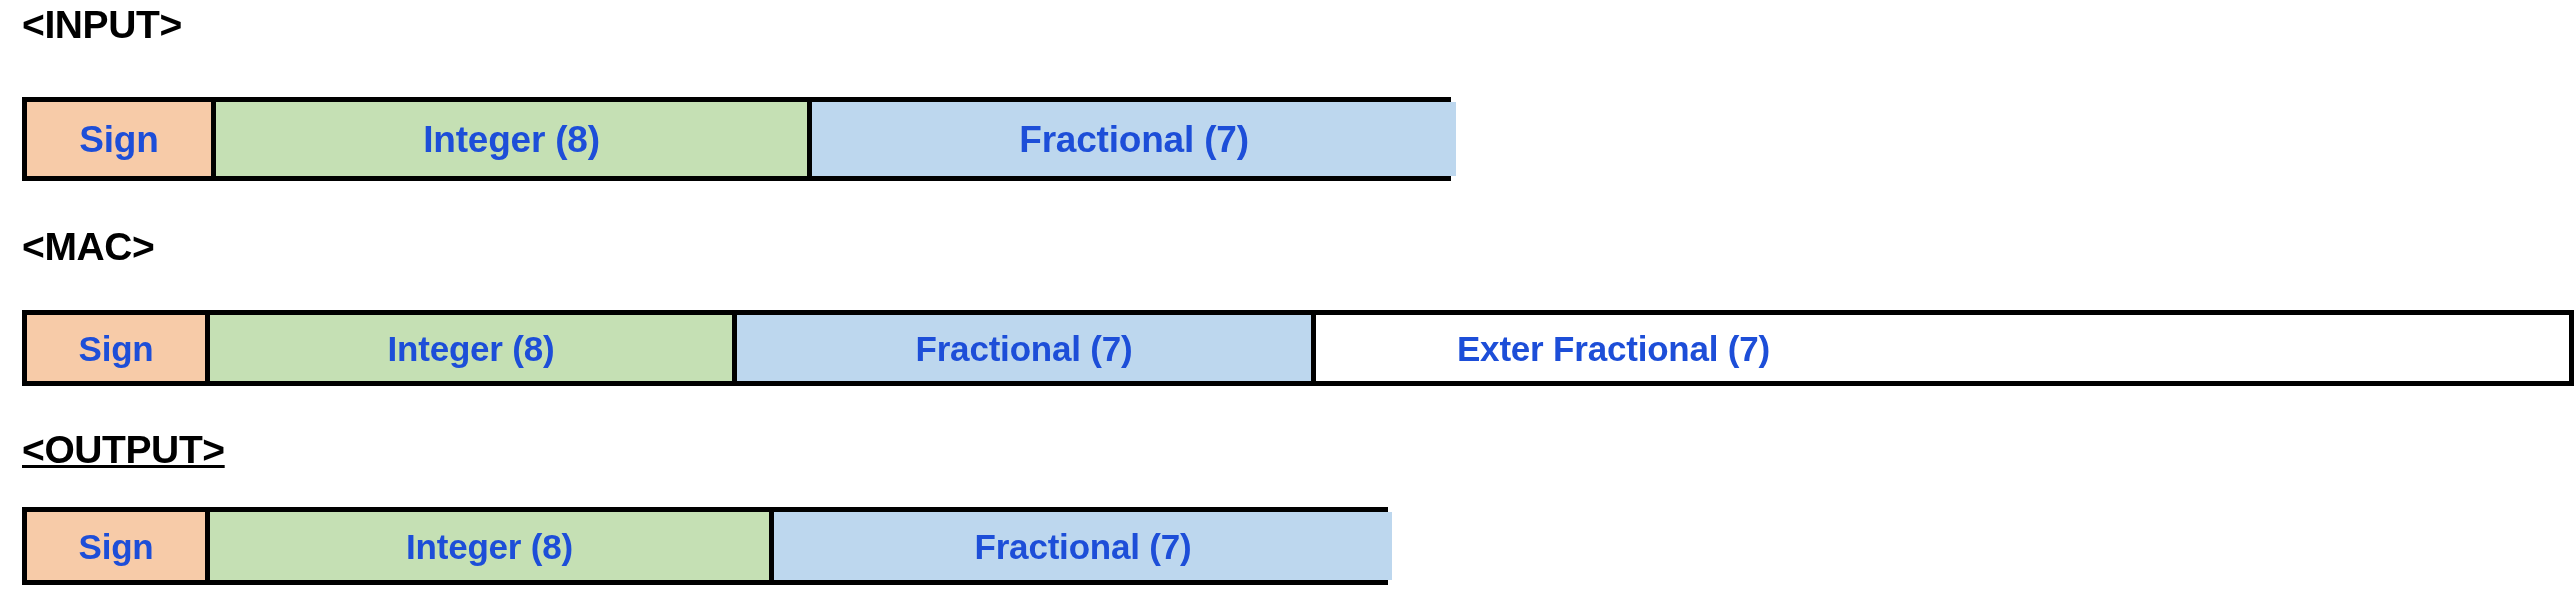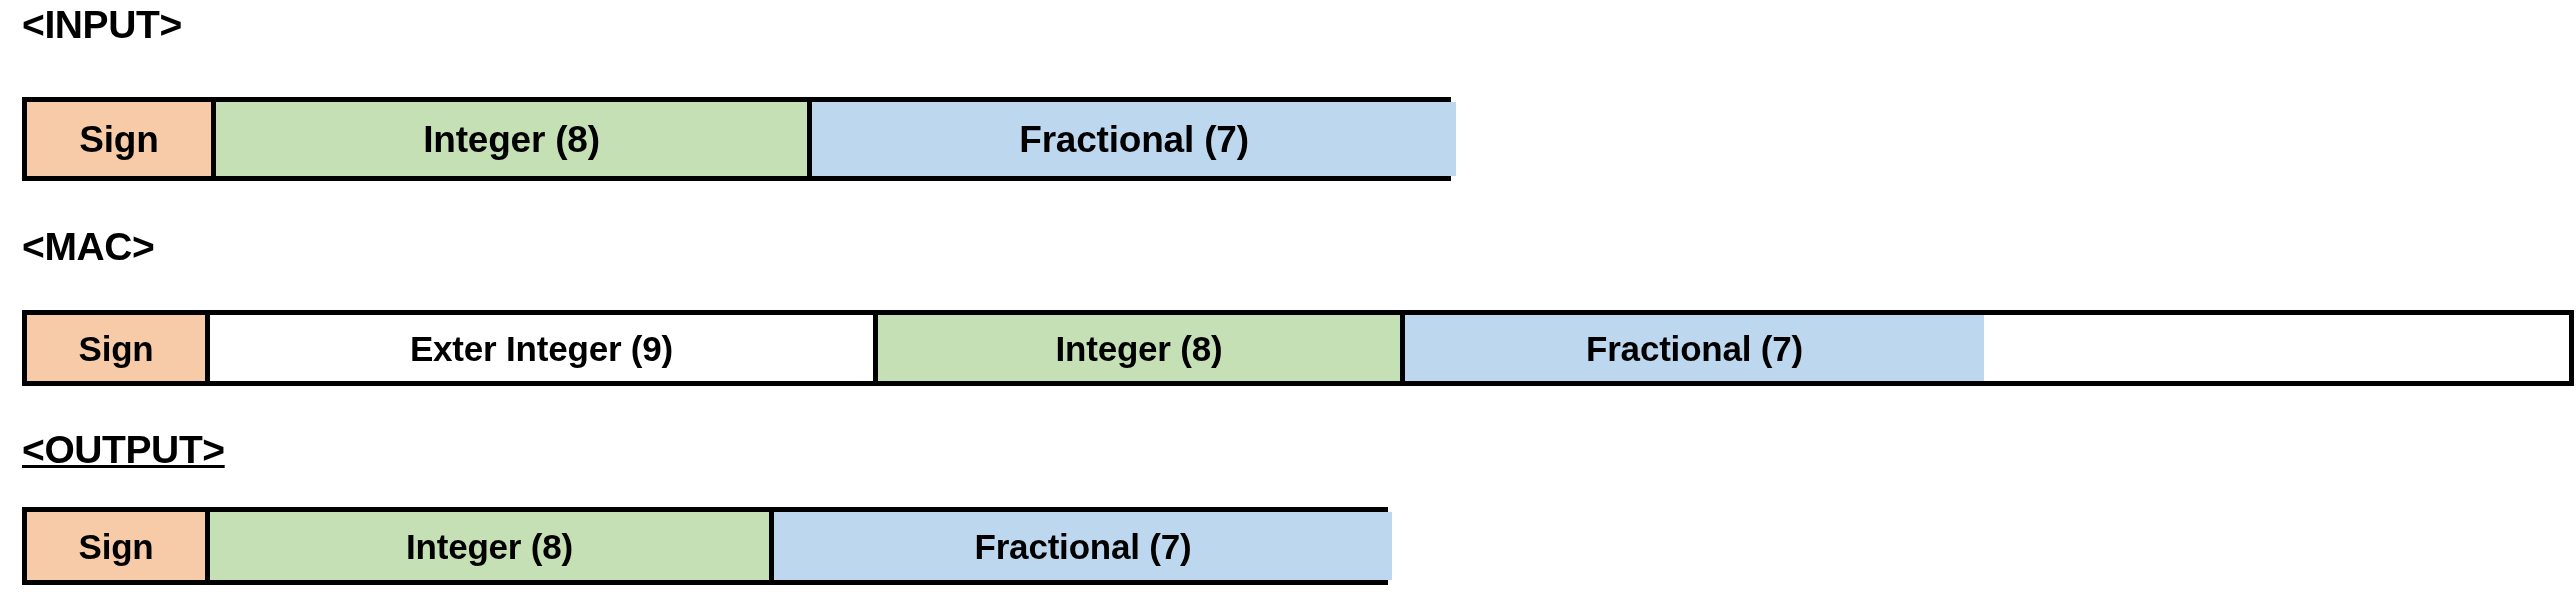--- a/index.html
+++ b/index.html
@@ -57,21 +57,21 @@
     overflow: hidden;
   }
 
   .field-cell:last-child {
     border-right: none;
   }
 
   .field-label {
     font-size: 37px;
     font-weight: bold;
-    color: #000000;
+    color: #1d4ed8;
     white-space: nowrap;
     line-height: 1;
     letter-spacing: -0.2px;
   }
 
   
   #row-input .section-label { top: 5px; }
   #row-input .bitfield-bar {
     left: 18px;
     top: 97px;
@@ -118,28 +118,28 @@
       </div>
     </div>
   </div>
 
   <div class="section" id="row-mac">
     <div class="section-label">&lt;MAC&gt;</div>
     <div class="bitfield-bar">
       <div class="field-cell" style="width: 183px; flex: 0 0 183px; background: rgb(247, 203, 168);">
         <span class="field-label">Sign</span>
       </div>
-      <div class="field-cell" style="width: 668px; flex: 0 0 668px; background: rgb(255, 255, 255);">
-        <span class="field-label">Exter Integer (9)</span>
-      </div>
       <div class="field-cell" style="width: 527px; flex: 0 0 527px; background: rgb(197, 224, 180);">
         <span class="field-label">Integer (8)</span>
       </div>
       <div class="field-cell" style="width: 579px; flex: 0 0 579px; background: rgb(189, 215, 238);">
         <span class="field-label">Fractional (7)</span>
+      </div>
+      <div class="field-cell" style="width: 595px; flex: 0 0 595px; background: rgb(255, 255, 255);">
+        <span class="field-label">Exter Fractional (7)</span>
       </div>
     </div>
   </div>
 
   <div class="section" id="row-output">
     <div class="section-label">&lt;OUTPUT&gt;</div>
     <div class="bitfield-bar">
       <div class="field-cell" style="width: 183px; flex: 0 0 183px; background: rgb(247, 203, 168);">
         <span class="field-label">Sign</span>
       </div>

